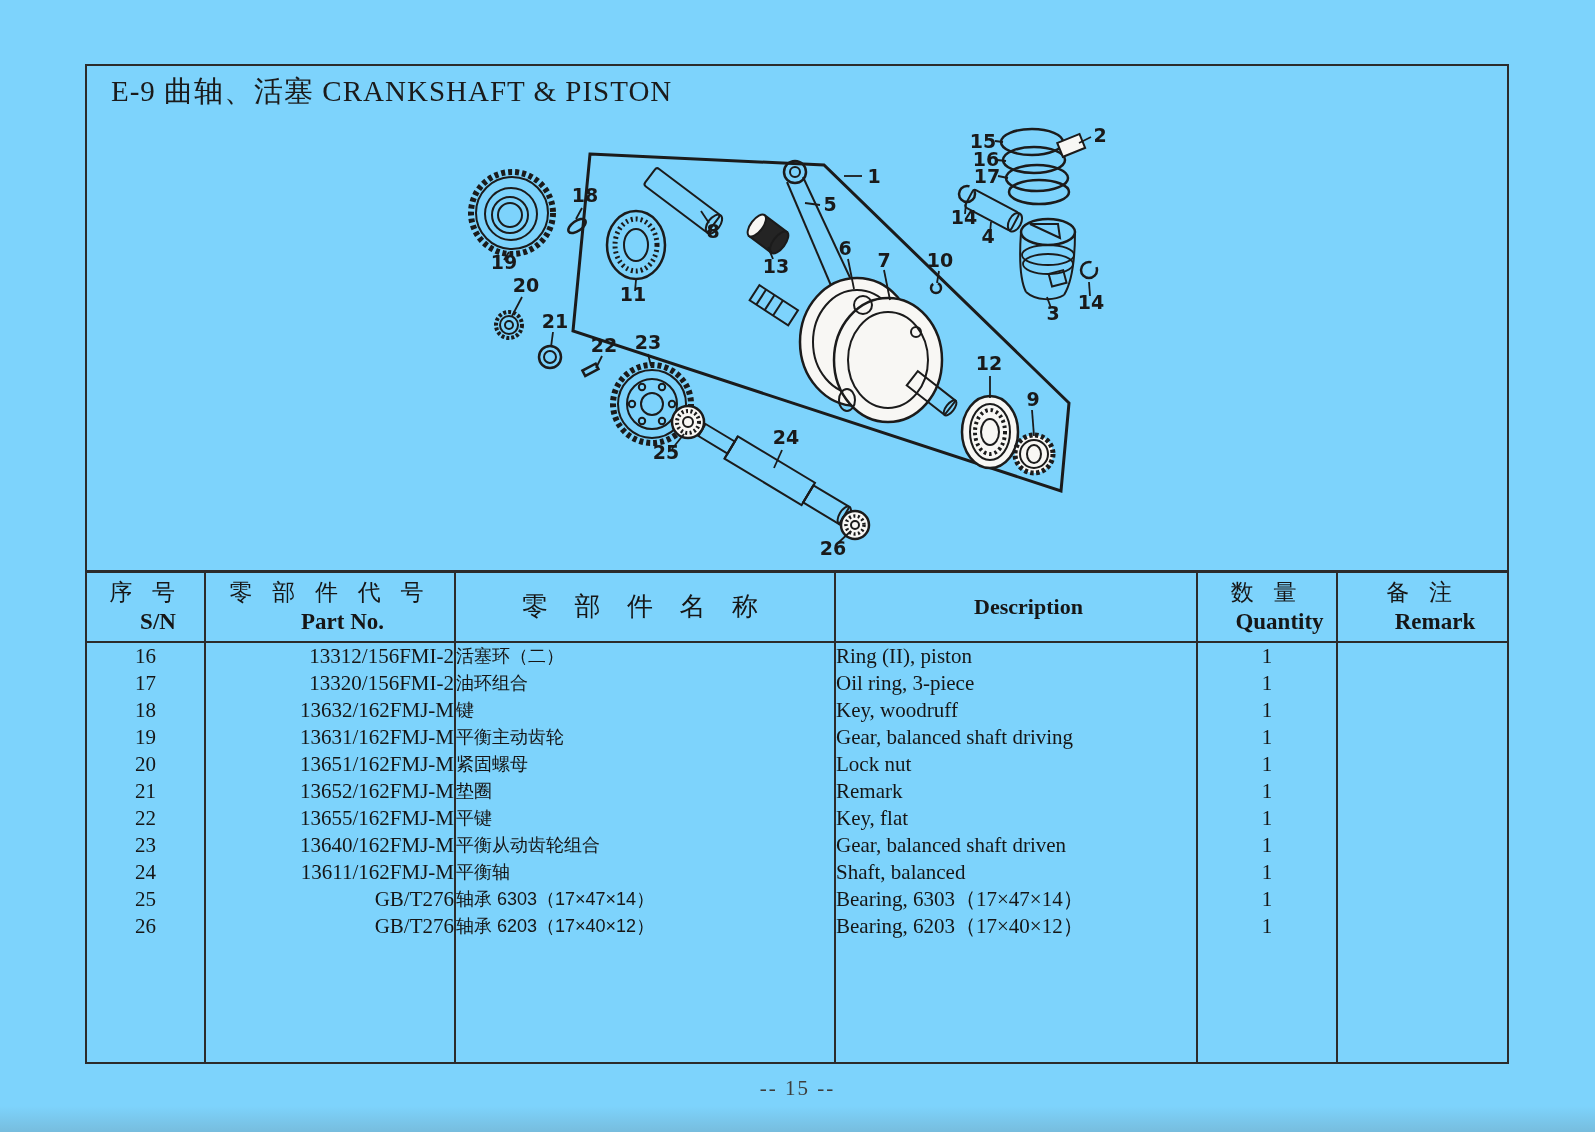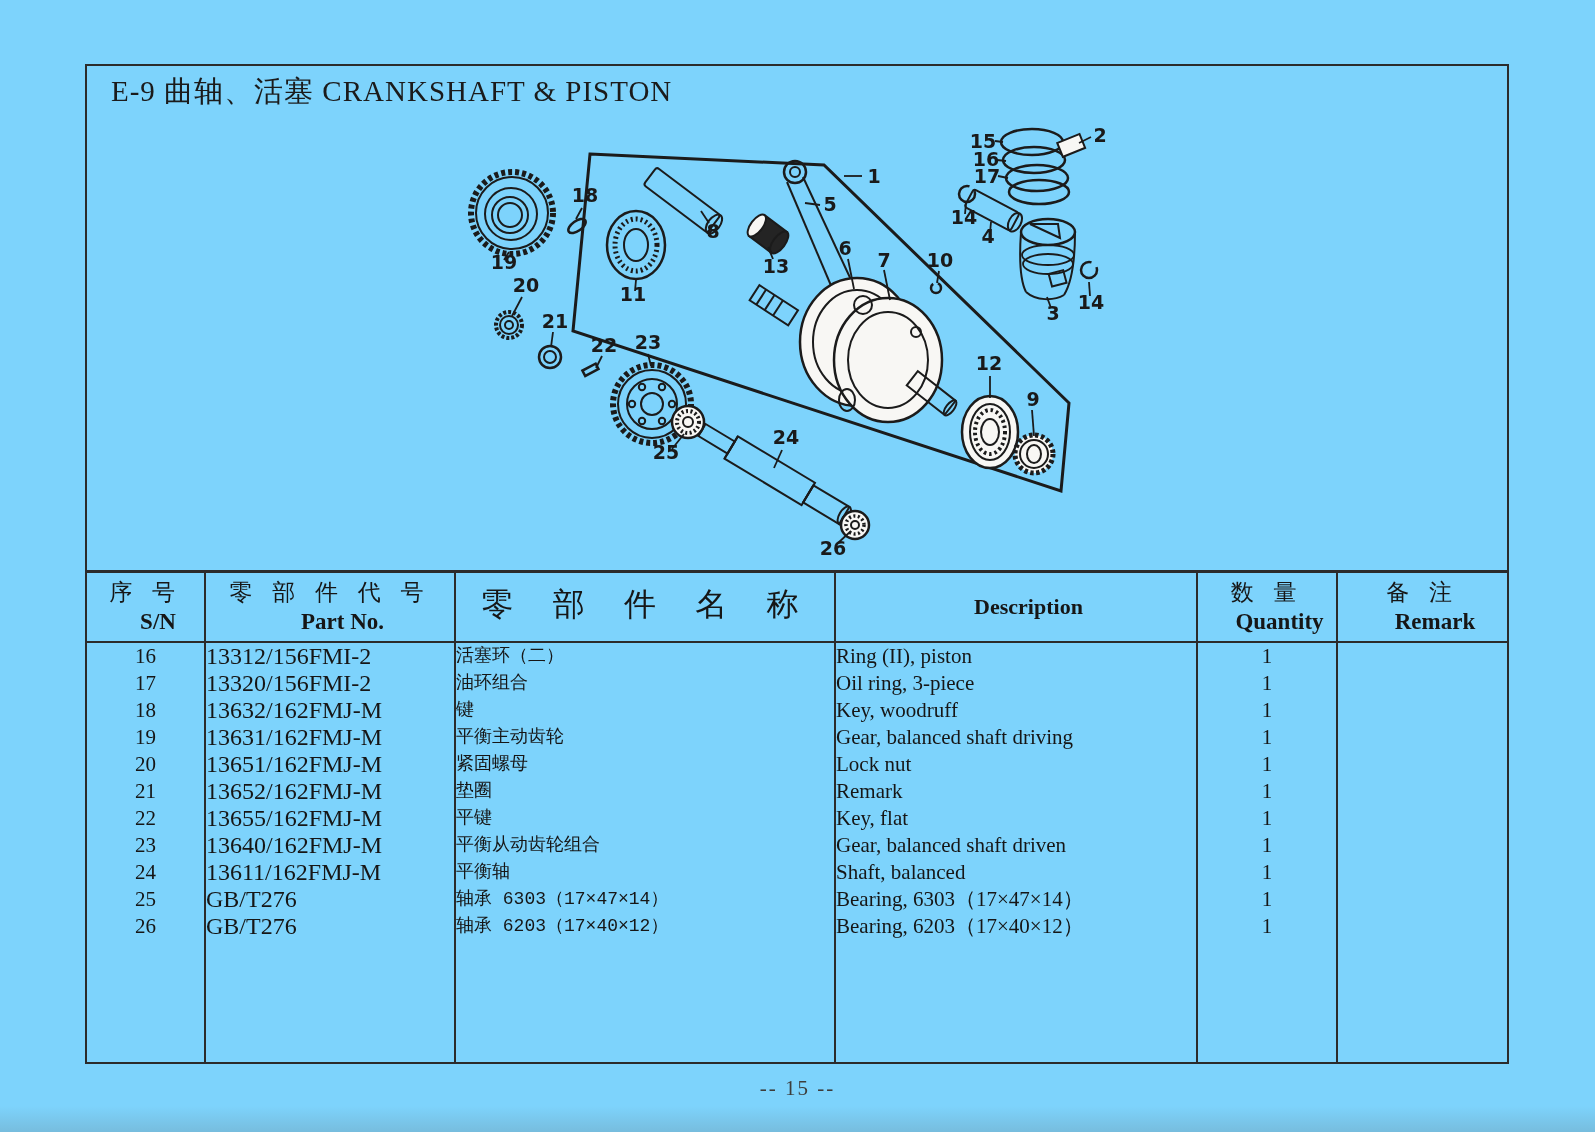--- a/index.html
+++ b/index.html
@@ -22,26 +22,26 @@
   svg.diagram text{font:700 19px "DejaVu Sans",sans-serif;fill:#1a1a1a;text-anchor:middle;}
   .tablewrap{position:absolute;left:0;top:504px;width:1420px;height:492px;}
   table.parts{
     border-collapse:collapse;table-layout:fixed;width:1420px;height:492px;
     border-top:3px solid #2b2b2b;
   }
   table.parts th,table.parts td{border-right:2px solid #2b2b2b;padding:0;margin:0;}
   table.parts th:last-child,table.parts td:last-child{border-right:none;}
   table.parts thead th{border-bottom:2px solid #2b2b2b;height:68px;vertical-align:middle;text-align:center;}
   .h-cn{font-size:23px;letter-spacing:7px;font-weight:400;line-height:1.25;}
-  .h-cn-big{font-size:32px;letter-spacing:10px;font-weight:400;font-family:Liberation Mono, monospace;}
+  .h-cn-big{font-size:26px;letter-spacing:10px;font-weight:400;}
   .h-en{font-size:23px;font-weight:700;line-height:1.2;margin-left:25px;}
   .h-desc{font-size:22px;font-weight:700;}
   td.c-sn{text-align:center;font-size:21px;height:27px;line-height:27px;}
-  td.c-part{text-align:left;padding-left:20px;font-size:24px;height:27px;line-height:27px;}
-  td.c-name{text-align:left;padding-left:16px;font-size:18px;height:27px;line-height:27px;font-family:Liberation Mono, monospace;}
+  td.c-part{text-align:right;padding-left:20px;font-size:21px;height:27px;line-height:27px;}
+  td.c-name{text-align:left;padding-left:16px;font-size:18px;height:27px;line-height:27px;font-family:Liberation Sans, sans-serif;}
   td.c-desc{text-align:left;padding-left:12px;font-size:21px;height:27px;line-height:27px;}
   td.c-qty{text-align:center;font-size:21px;height:27px;line-height:27px;}
   td.c-rem{height:27px;}
   td.filler{height:124px;}
   .footer{
     position:absolute;left:0;top:1076px;width:1595px;text-align:center;
     font-size:21px;color:#3d3d3b;letter-spacing:2px;
   }
 </style>
 </head>

